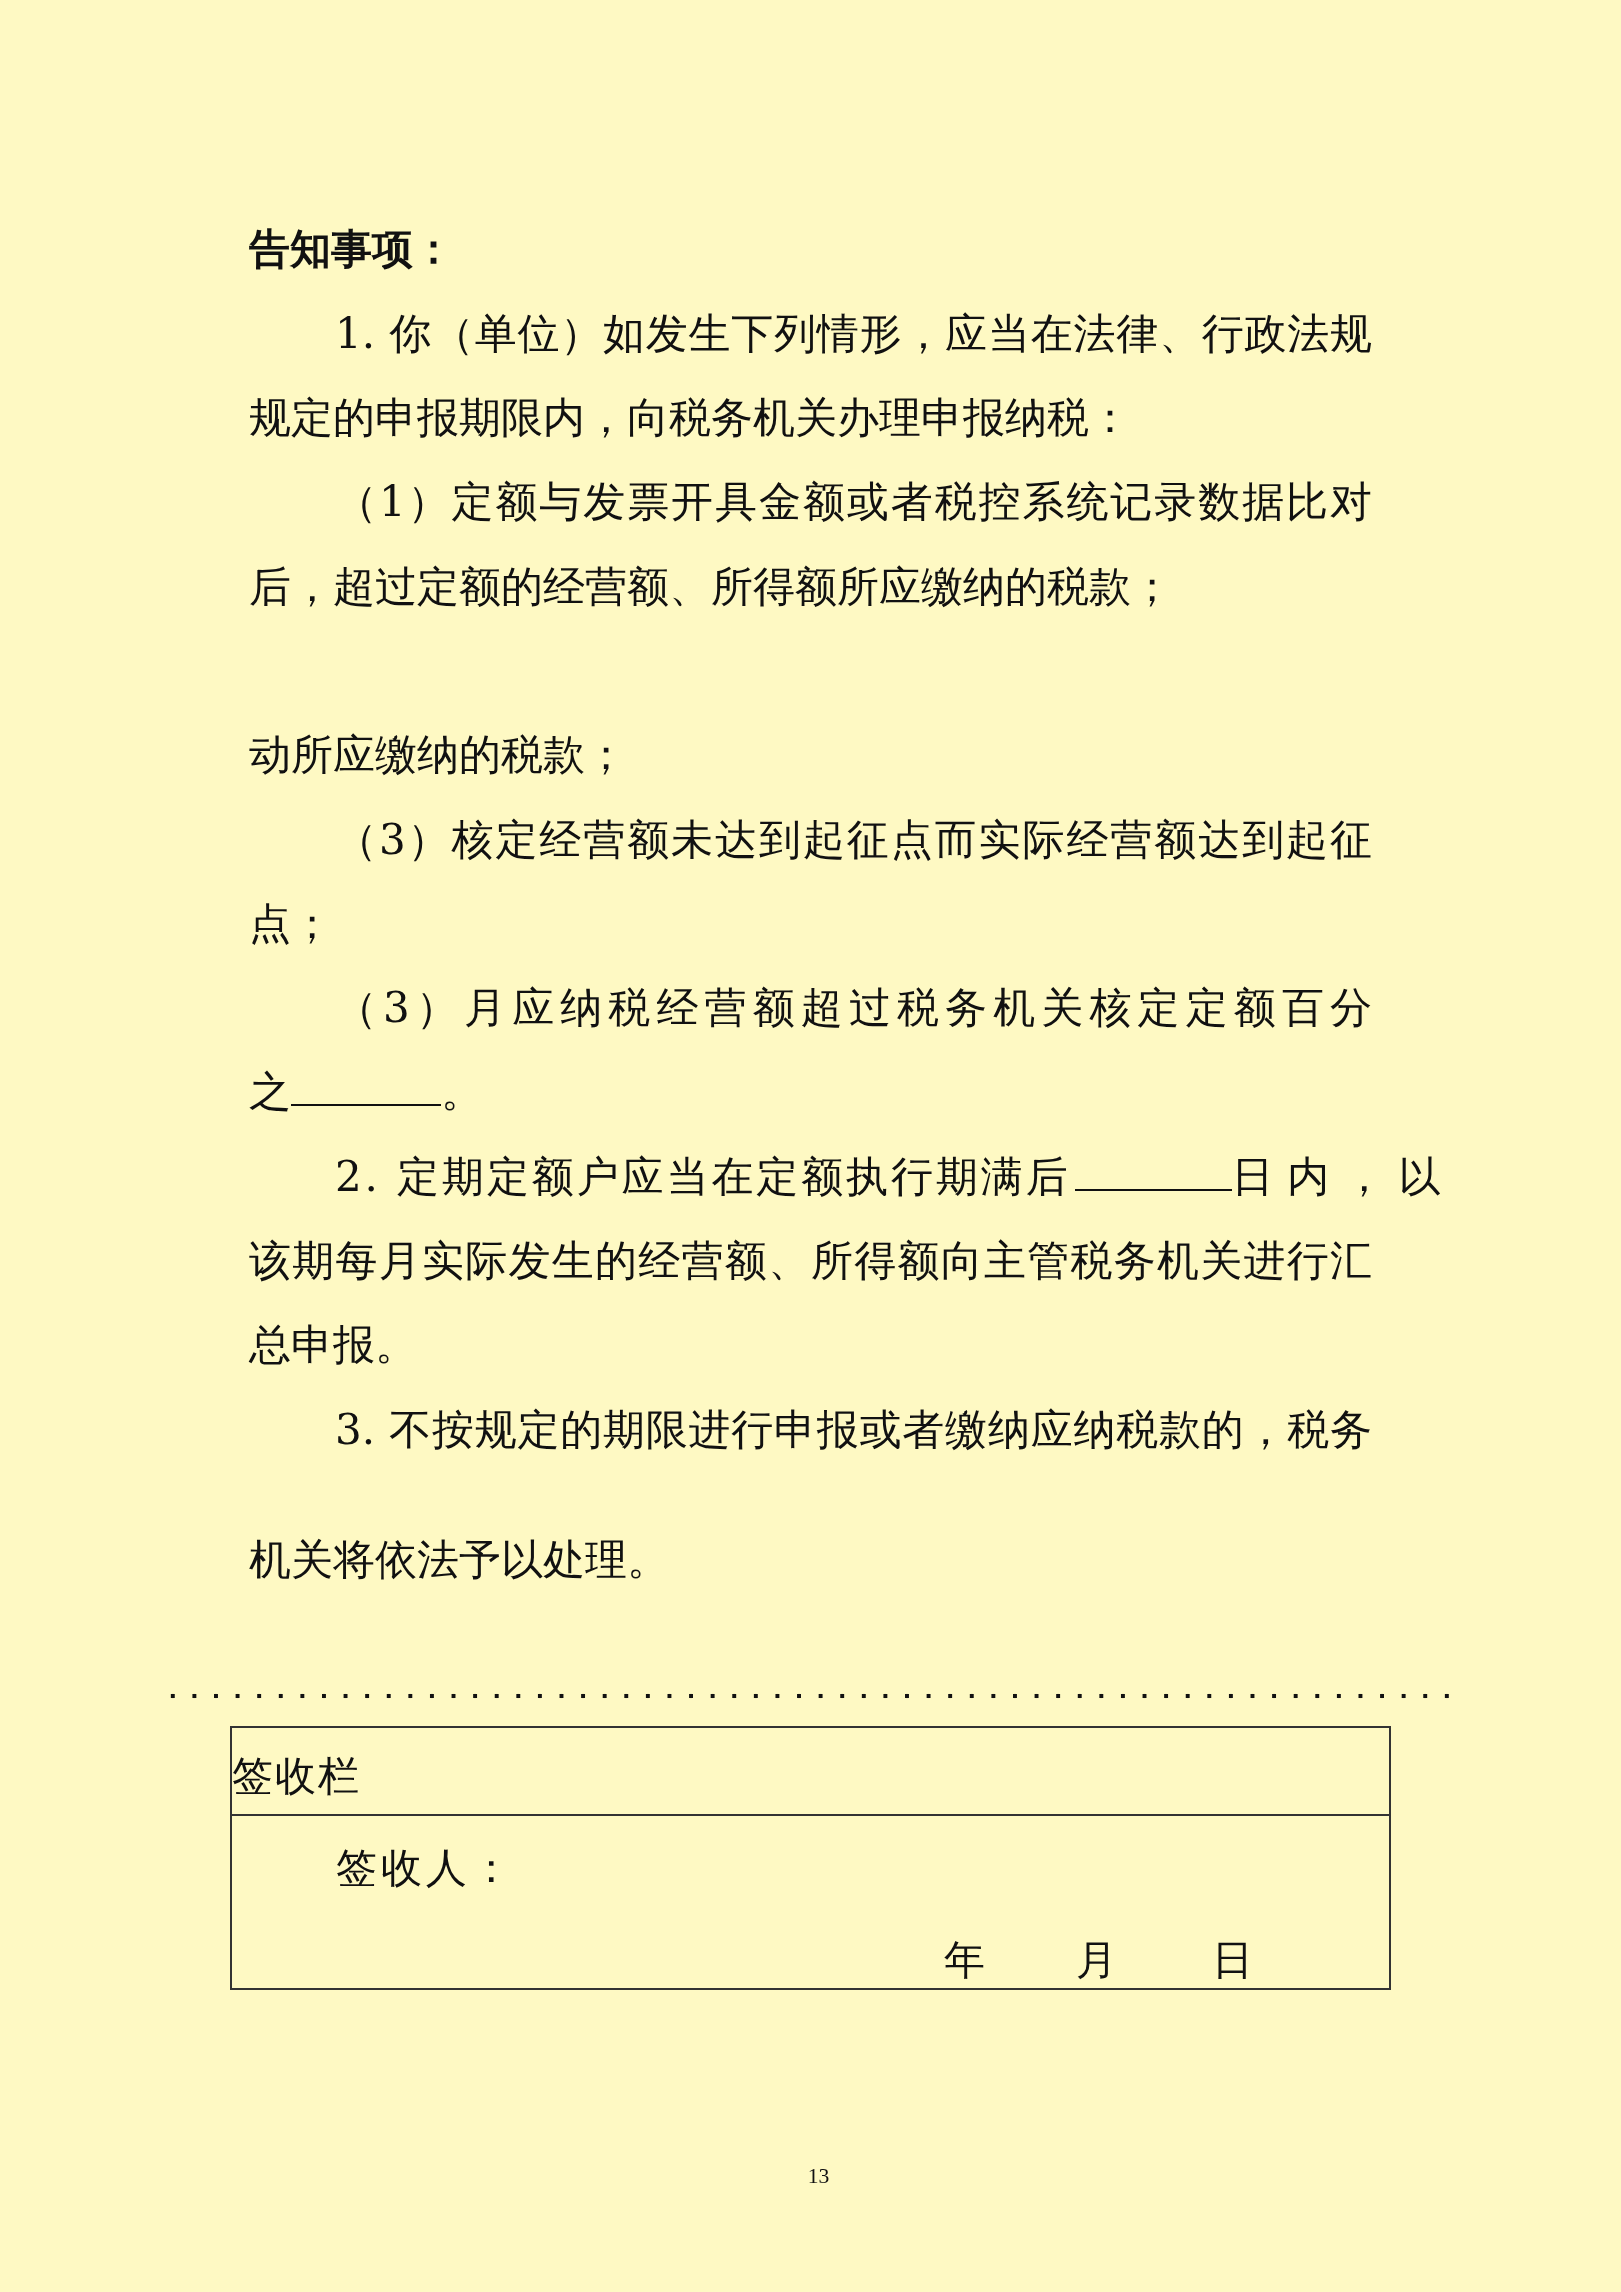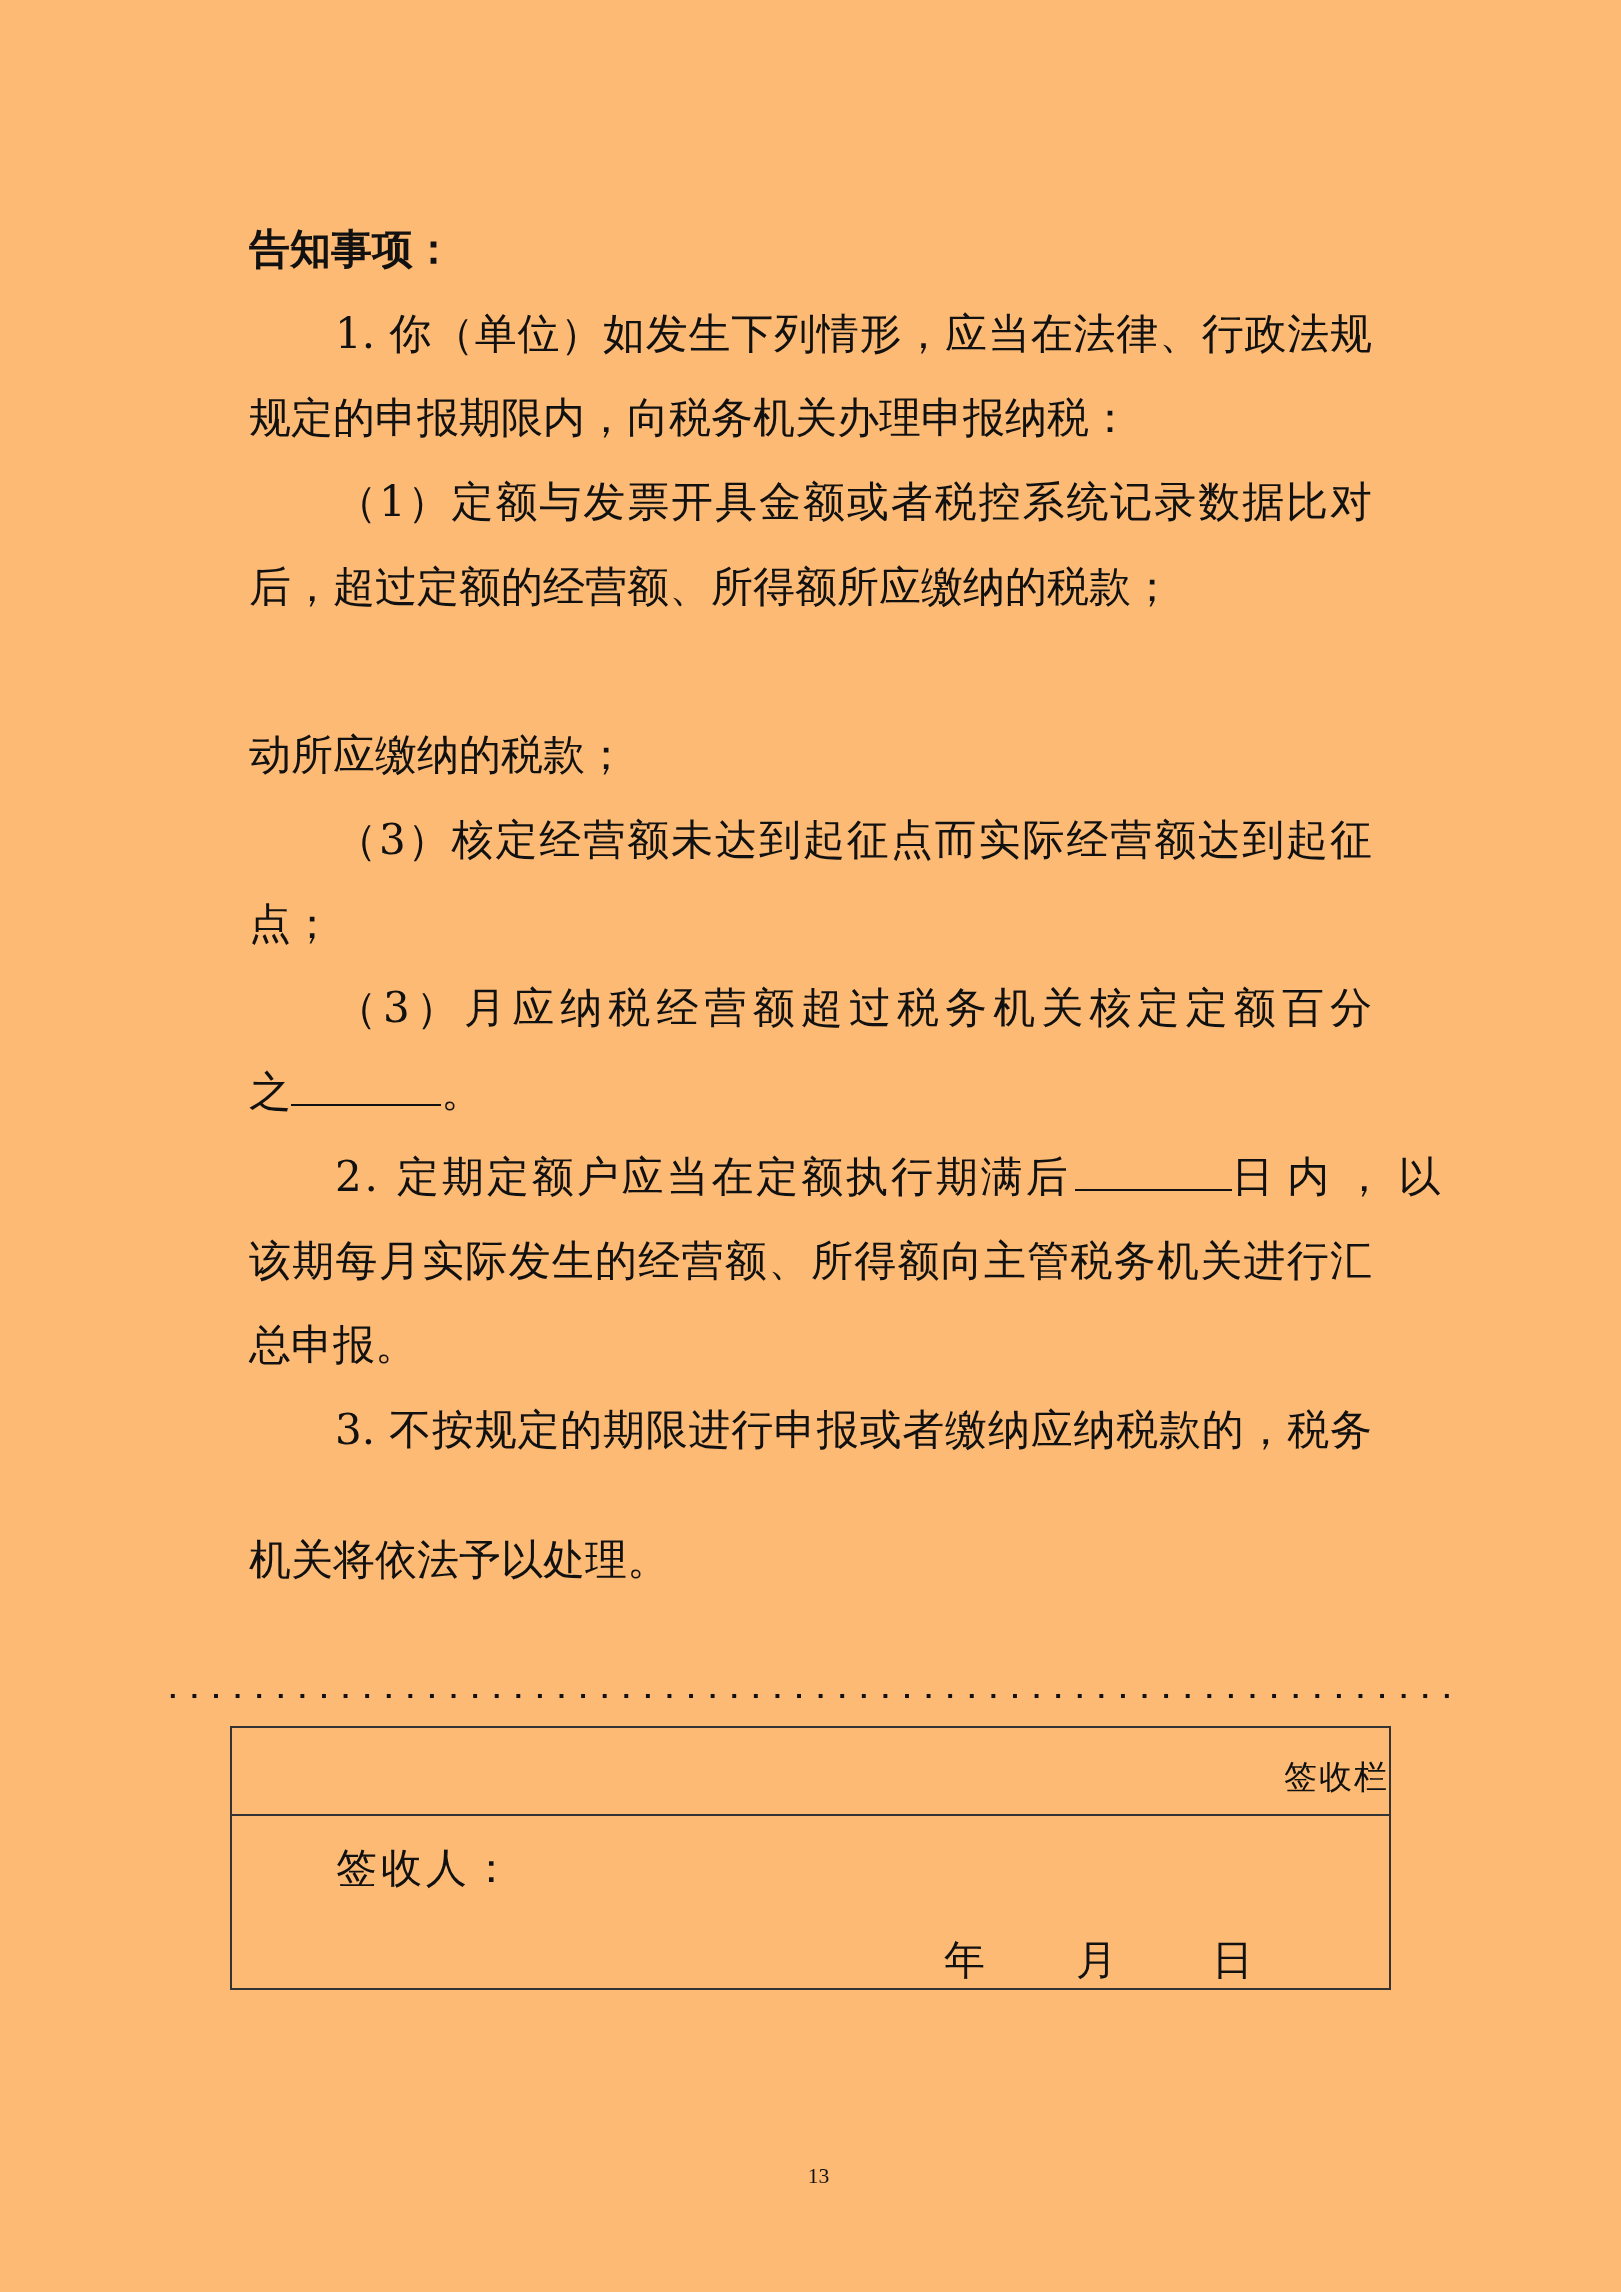--- a/index.html
+++ b/index.html
@@ -1,32 +1,32 @@
 <!DOCTYPE html>
 <html><head>
 <meta charset="utf-8">
 <style>
   html, body { margin: 0; padding: 0; background: #ffffff; }
   body { width: 1621px; height: 2293px; position: relative; overflow: hidden;
          font-family: "DejaVu Serif", "Liberation Serif", serif; color: #111111; }
-  .page { position: absolute; left: 0; top: 0; width: 1621px; height: 2293px; background: #fdba74; }
+  .page { position: absolute; left: 0; top: 0; width: 1621px; height: 2293px; background: #fef9c3; }
   .line { position: absolute; left: 249px; width: 1123px; height: 59px; line-height: 59px;
           font-size: 42px; white-space: nowrap; overflow: visible; }
   .line.full { text-align: justify; text-align-last: justify; }
   .line.indent { left: 335px; width: 1037px; }
   .heading { font-weight: bold; font-family: "DejaVu Sans", "Liberation Sans", sans-serif; font-size: 41px; }
   .blank { display: inline-block; border-bottom: 2px solid #111; vertical-align: baseline; height: 37px; }
   .dots { position: absolute; left: 162px; top: 1692px; width: 1292px; height: 7.8px;
           background-image: radial-gradient(circle, #111 2.2px, transparent 2.5px);
           background-size: 21.6px 7.8px; background-repeat: repeat-x; }
   .signbox { position: absolute; left: 230px; top: 1726px; width: 1161px; height: 264px;
              border: 2px solid #333; box-sizing: border-box; }
   .signbox .divider { position: absolute; left: 0; right: 0; top: 86px; border-top: 2px solid #333; }
-  .signbox .title { position: absolute; left: 0; right: 0; top: 23.5px; text-align: right;
-                    font-size: 33px; line-height: 49px; letter-spacing: 2px; }
+  .signbox .title { position: absolute; left: 0; right: 0; top: 23.5px; text-align: left;
+                    font-size: 41px; line-height: 49px; letter-spacing: 2px; }
   .signbox .signer { position: absolute; left: 104px; top: 116px; font-size: 41px; line-height: 49px; letter-spacing: 3.9px; }
   .signbox .date { position: absolute; top: 208px; font-size: 41px; line-height: 49px; }
   .pagenum { position: absolute; left: 8px; width: 1621px; top: 2164px; text-align: center;
              font-family: "Liberation Serif", "DejaVu Serif", serif; font-size: 21.6px; }
 </style>
 </head>
 <body>
 
 <div class="page">
 

